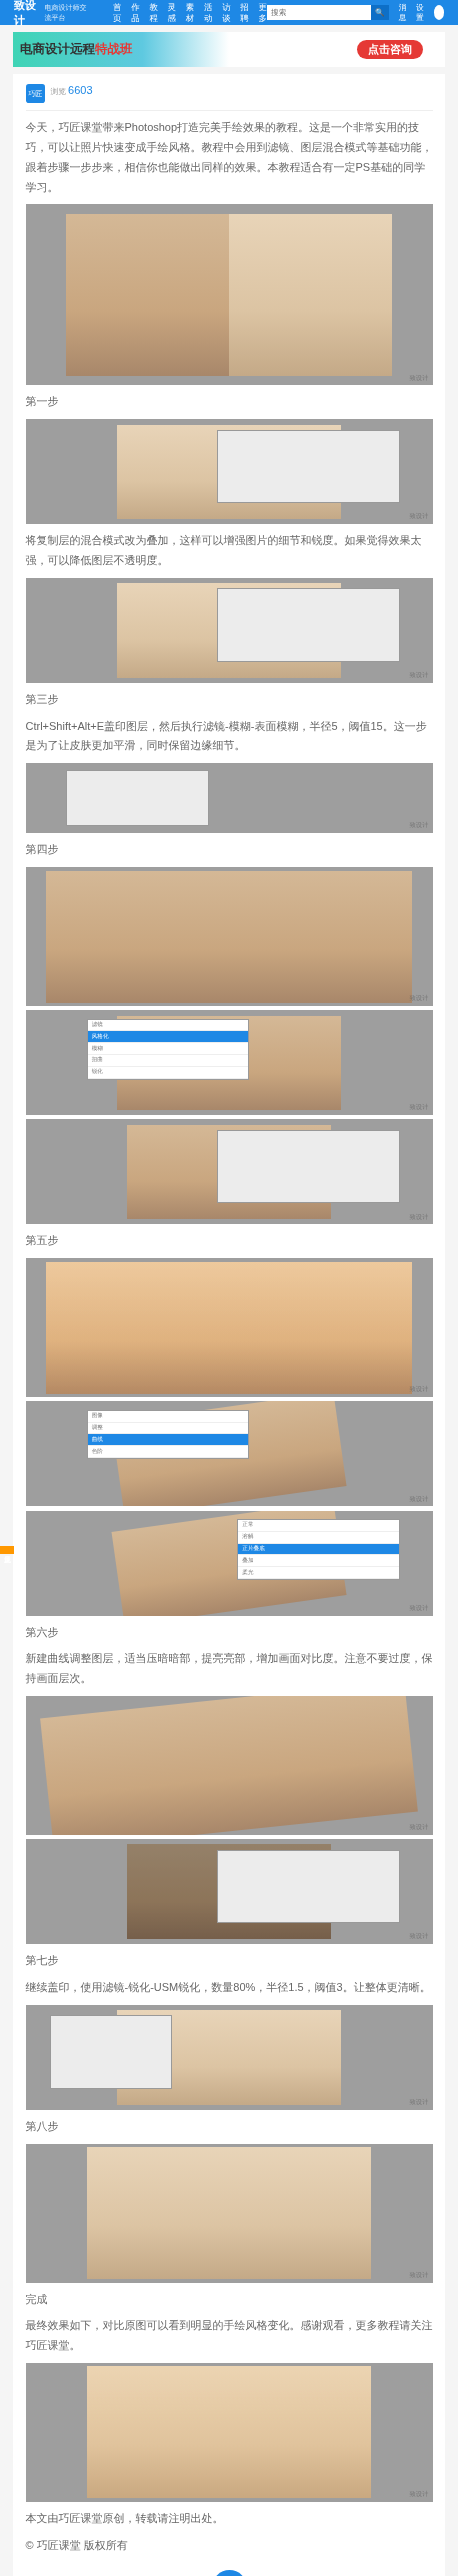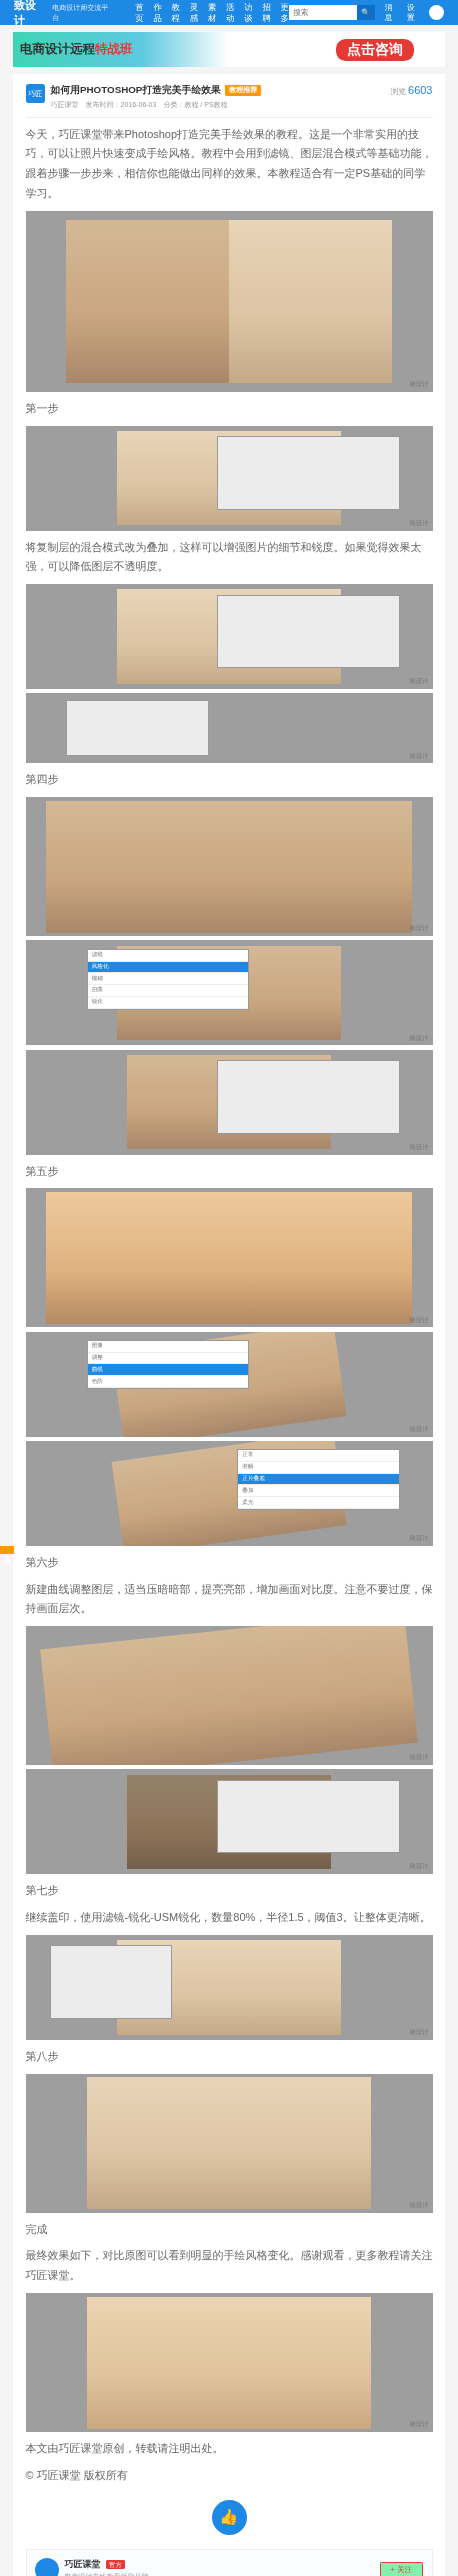--- a/index.html
+++ b/index.html
@@ -3,27 +3,27 @@
 <meta charset="utf-8">
 <style>
 *{box-sizing:border-box;margin:0;padding:0}
 body{font-family:"Microsoft YaHei",Arial,sans-serif;font-size:8.4px;color:#333;background:#f5f5f5}
 .header{background:#1e88e5;color:#fff;height:25px;display:flex;align-items:center;padding:0 14px}
 .logo{font-size:11px;font-weight:bold;margin-right:5.6px}
 .tagline{font-size:7px;opacity:.85;margin-right:21px}
 .nav{display:flex;gap:9.8px;flex:1}
 .nav span{font-size:8.4px;cursor:pointer}
 .search-wrap{display:flex;align-items:center}
-.search-input{height:15.3px;width:68px;border:none;padding:0 4.2px;font-size:7.7px}
+.search-input{height:15.3px;width:104px;border:none;padding:0 4.2px;font-size:7.7px}
 .search-btn{height:15.3px;width:18px;background:#0d6fc7;border:none;color:#fff;cursor:pointer;font-size:7.7px}
 .user-area{display:flex;align-items:center;gap:7px;margin-left:9.8px;font-size:7.7px}
 .avatar-small{width:15.3px;height:15.3px;border-radius:50%;background:#fff}
 .banner{width:432px;margin:7px auto;height:35px;background:linear-gradient(90deg,#3fd4b5 0%,#5ec9e0 30%,#fff 50%,#fff 100%);display:flex;align-items:center;justify-content:flex-start;padding:0 7px;font-size:12.5px;font-weight:bold;color:#333;position:relative;overflow:hidden}
 .banner .highlight{color:#e53935}
-.banner .pill{position:absolute;right:31px;background:#e53935;color:#fff;padding:2px 11px;border-radius:9.8px;font-size:14px}
+.banner .pill{position:absolute;right:22px;background:#e53935;color:#fff;padding:2px 11px;border-radius:9.8px;font-size:11px}
 .container{width:432px;margin:0 auto;background:#fff;padding:9.8px 12.5px}
 .title-row{display:flex;align-items:flex-start;gap:5.6px;border-bottom:0.7px solid #eee;padding-bottom:7px;margin-bottom:7px}
 .title-icon{width:19.5px;height:19.5px;border-radius:2.8px;background:#1e88e5;display:flex;align-items:center;justify-content:center;color:#fff;font-size:7px;flex-shrink:0}
 .title-main{flex:1}
 .title-text{font-size:9.8px;font-weight:bold;display:flex;align-items:center;gap:4.2px}
 .rec-badge{background:#ff9800;color:#fff;font-size:7px;padding:0.7px 4.2px;border-radius:1.4px}
 .title-meta{font-size:7px;color:#999;margin-top:2.8px;display:flex;gap:7px}
 .view-count{font-size:7.7px;color:#999}
 .view-count .num{color:#1e88e5;font-size:11px;font-weight:normal}
 .body-text{font-size:11px;color:#666;line-height:1.8;margin:7px 0}
@@ -88,31 +88,20 @@
 <div class="banner">
   <span>电商设计远程</span>
   <span class="highlight">特战班</span>
   <span class="pill">点击咨询</span>
 </div>
 
 <div class="container">
 
   <div class="title-row">
     <div class="title-icon">巧匠</div>
-    <div class="title-main">
-      <div class="title-text">
-        <span>如何用PHOTOSHOP打造完美手绘效果</span>
-        <span class="rec-badge">教程推荐</span>
-      </div>
-      <div class="title-meta">
-        <span>巧匠课堂</span>
-        <span>发布时间：2016-06-03</span>
-        <span>分类：教程 / PS教程</span>
-      </div>
-    </div>
     <div class="view-count">
       <span>浏览</span>
       <span class="num">6603</span>
     </div>
   </div>
 
   <p class="body-text">今天，巧匠课堂带来Photoshop打造完美手绘效果的教程。这是一个非常实用的技巧，可以让照片快速变成手绘风格。教程中会用到滤镜、图层混合模式等基础功能，跟着步骤一步步来，相信你也能做出同样的效果。本教程适合有一定PS基础的同学学习。</p>
 
   <div class="tutorial-img hero">
     <div class="face-split">
@@ -133,20 +122,22 @@
 
   <p class="body-text">将复制层的混合模式改为叠加，这样可以增强图片的细节和锐度。如果觉得效果太强，可以降低图层不透明度。</p>
   <div class="tutorial-img med">
     <div class="face-split" style="width:55%">
         <div class="face-right"></div>
       </div>
     <div class="ps-dialog"></div>
     <span class="watermark">致设计</span>
   </div>
 
+  <p class="body-text">第三步</p>
+  <p class="body-text">Ctrl+Shift+Alt+E盖印图层，然后执行滤镜-模糊-表面模糊，半径5，阈值15。这一步是为了让皮肤更加平滑，同时保留边缘细节。</p>
   <div class="tutorial-img small">
     <div class="ps-dialog" style="left:10%;width:35%;height:80%"></div>
     <span class="watermark">致设计</span>
   </div>
 
   <p class="body-text">第四步</p>
   <div class="tutorial-img tall">
     <div class="face-split" style="width:90%;height:95%">
         <div class="face-left"></div>
       </div>

